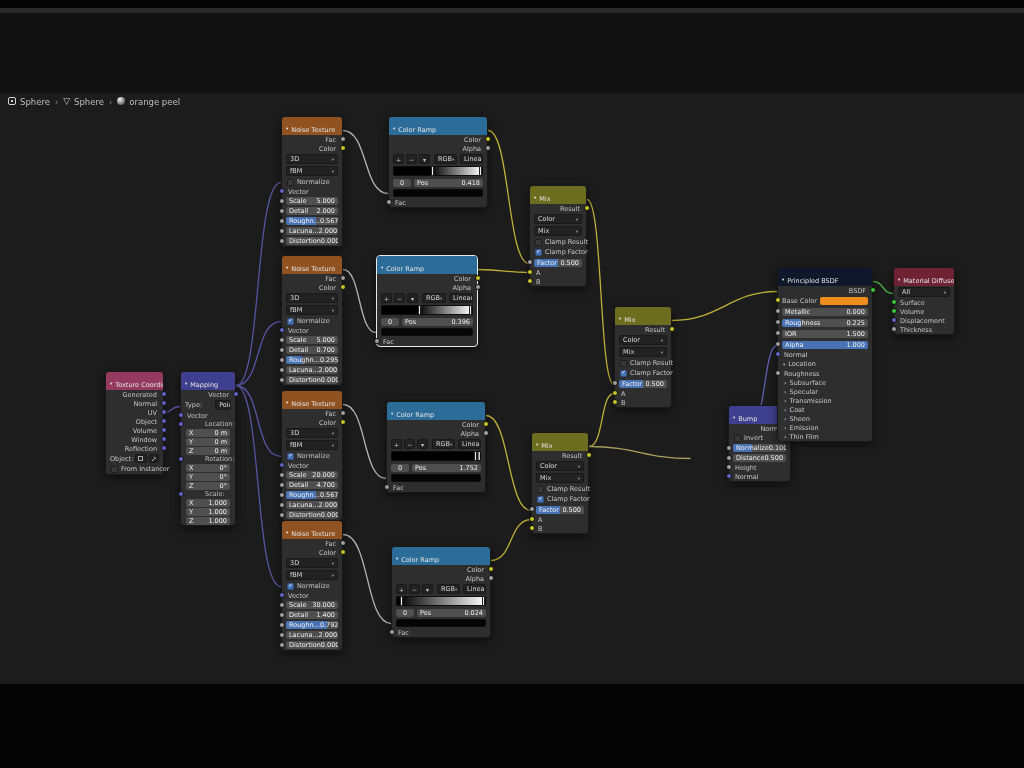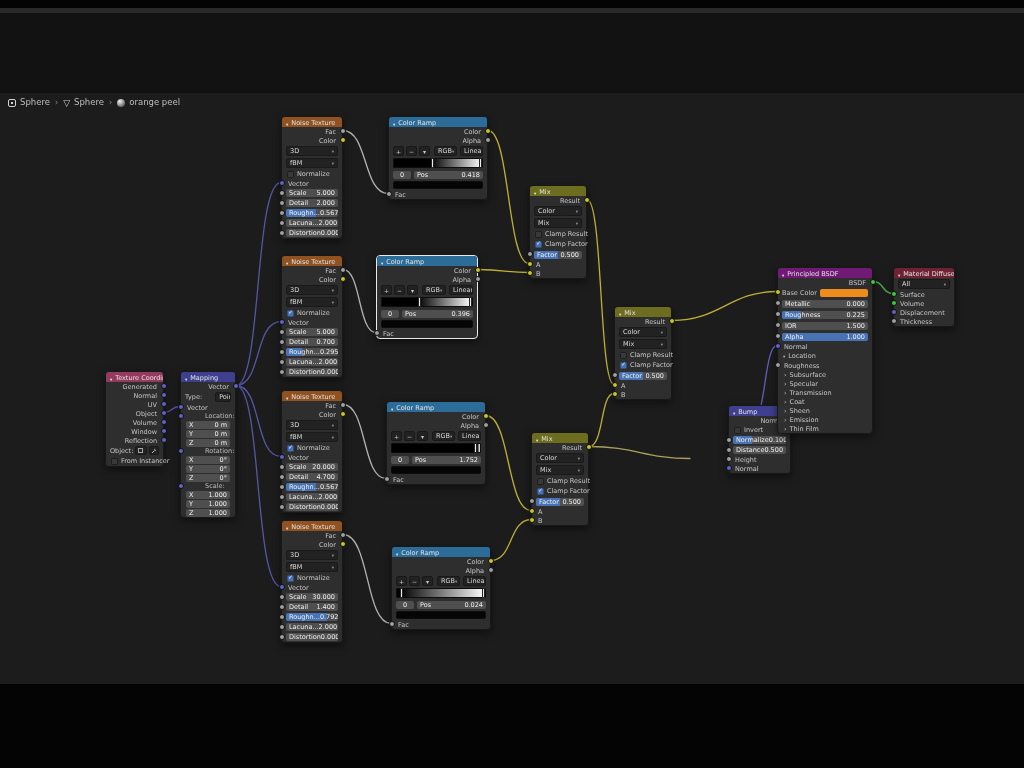--- a/index.html
+++ b/index.html
@@ -2,34 +2,34 @@
 <html><head>
 <meta charset="utf-8">
 <style>
 *{margin:0;padding:0;box-sizing:border-box}
 html,body{width:1024px;height:768px;background:#040404;font-family:"DejaVu Sans",sans-serif;overflow:hidden}
 .stage{position:relative;width:1024px;height:768px}
 .top-strip{position:absolute;left:0;top:8px;width:100%;height:5px;background:#2a2a2a}
 .band{position:absolute;left:0;top:13px;width:100%;height:80px;background:#121212}
 .editor{position:absolute;left:0;top:93px;width:1024px;height:591px;background:#1c1c1c}
 .crumbs{position:absolute;left:8px;top:4px;display:flex;align-items:center;gap:5px;color:#bdbdbd;font-size:8.5px;z-index:5}
-.crumb{display:flex;align-items:flex-end;gap:4px}
+.crumb{display:flex;align-items:flex-start;gap:4px}
 .ic-obj{width:8px;height:8px;border:1.5px solid #d5d5d5;border-radius:2px;position:relative}
 .ic-obj::after{content:"";position:absolute;left:2px;top:2px;width:2px;height:2px;background:#d5d5d5}
 .ic-mesh{color:#cfcfcf;font-size:9px;line-height:8px}
 .ic-mat{width:8px;height:8px;border-radius:50%;background:radial-gradient(circle at 35% 30%,#f2f2f2,#6a6a6a 70%,#2c2c2c)}
 .sep{color:#8b8b8b;font-size:8px}
 .wires{position:absolute;left:0;top:0;width:1024px;height:591px;pointer-events:none;z-index:1}
 .wires path{fill:none;stroke-width:1.3;stroke-linecap:round;opacity:.92}
 .node{position:absolute;background:rgba(47,47,47,.97);border:1px solid #181818;border-radius:4px;box-shadow:0 3px 9px rgba(0,0,0,.5);font-size:6.5px;color:#c5c5c5;z-index:2}
 .node.sel{border-color:#e9e9e9}
-.nh{height:10px;display:flex;align-items:flex-end;gap:3px;padding:0 4px;border-radius:3px 3px 0 0;color:#e2e2e2;white-space:nowrap;overflow:hidden}
+.nh{height:10px;display:flex;align-items:flex-start;gap:3px;padding:9px 4px;border-radius:3px 3px 0 0;color:#e2e2e2;white-space:nowrap;overflow:hidden}
 .chev{font-size:4.5px;color:#e8e8e8;flex:none}
 .h-tex{background:#8f5220}.h-conv{background:#2b6c99}.h-mix{background:#6d6d20}
-.h-vec{background:#3f3f8f}.h-in{background:#943a5e}.h-sh{background:#701a75}.h-out{background:#6e2234}
+.h-vec{background:#3f3f8f}.h-in{background:#943a5e}.h-sh{background:#0f172a}.h-out{background:#6e2234}
 .r{position:relative;height:9px;display:flex;align-items:center;gap:2px;padding:0 6px;white-space:nowrap}
 .r.out{justify-content:flex-end}
 .rd{position:relative;height:12px;display:flex;align-items:center;padding:1px 4px;gap:1px}
 .rc{position:relative;height:10px;display:flex;align-items:center;gap:3px;padding:0 5px;white-space:nowrap}
 .rv{position:relative;height:10px;display:flex;align-items:center;padding:0 4px}
 .rv.tall{height:11px}
 .rl{height:8px;display:flex;align-items:center;padding:0 24px;color:#bdbdbd;white-space:nowrap}
 .rm{position:relative;height:9px;display:flex;align-items:center;padding:0 5px}
 .rb{height:12px;display:flex;align-items:center;padding:1px 4px}
 .rp{height:11px;display:flex;align-items:center;gap:3px;padding:1px 4px}

